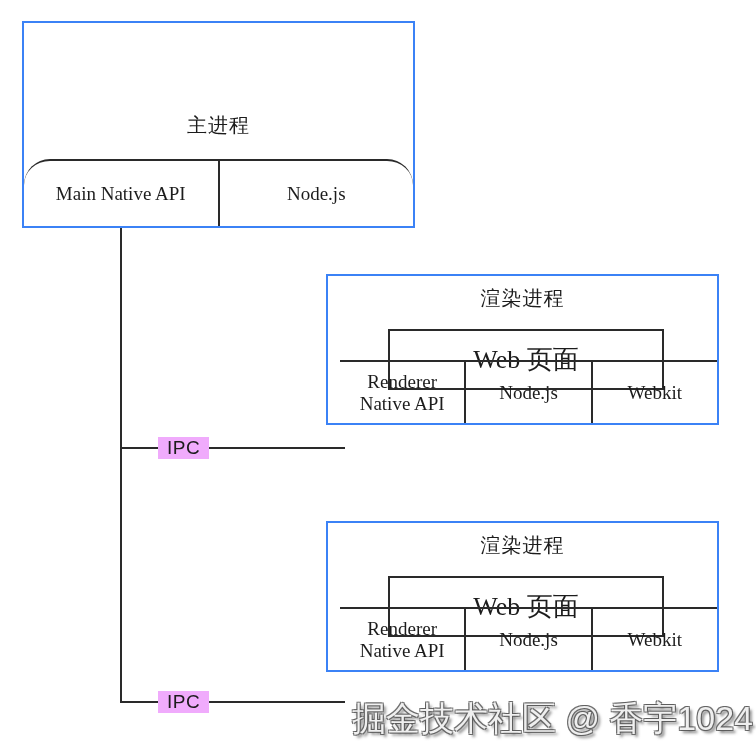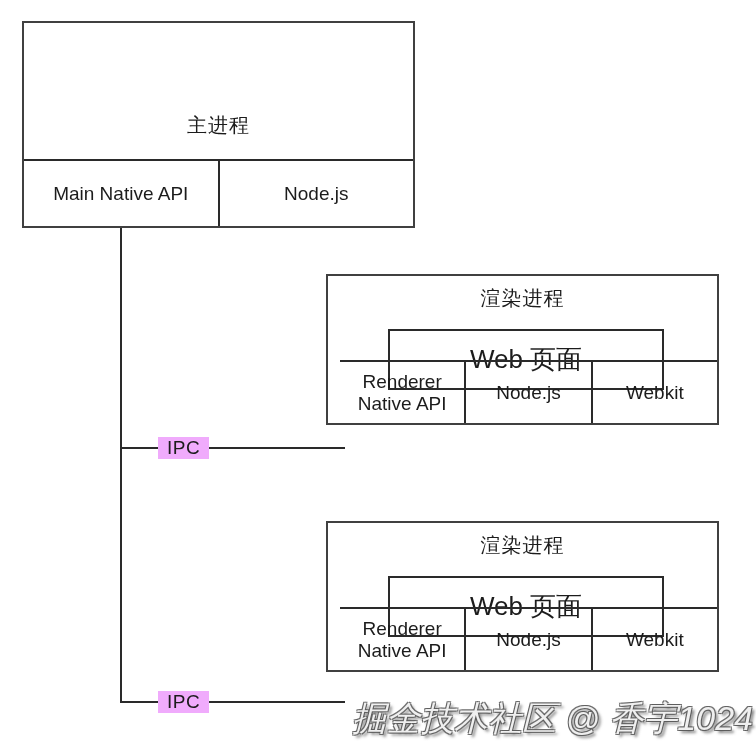--- a/index.html
+++ b/index.html
@@ -11,23 +11,24 @@
     position: relative;
     width: 756px;
     height: 748px;
     background: #ffffff;
     overflow: hidden;
     font-family: "Liberation Sans", "DejaVu Sans", sans-serif;
     color: #1c1c1c;
   }
   .box {
     position: absolute;
-    border: 2px solid #404040;
+    border: 2px solid #3b82f6;
     box-sizing: border-box;
     background: #ffffff;
+    font-family: Liberation Serif, serif;
   }
   
   .main-box { left: 22px; top: 21px; width: 393px; height: 207px; }
   .main-title {
     position: absolute;
     left: 0; right: 0; top: 0;
     height: 142px;
     display: flex;
     align-items: flex-end;
     justify-content: center;
@@ -35,21 +36,21 @@
     box-sizing: border-box;
     font-size: 20px;
     letter-spacing: 1px;
   }
   .box-row {
     position: absolute;
     left: 0; right: 0; bottom: 0;
     border-top: 2px solid #2a2a2a;
     display: flex;
   }
-  .main-box .box-row { height: 65px; }
+  .main-box .box-row { height: 65px; border-radius: 26px; }
   .cell {
     flex: 1;
     display: flex;
     align-items: center;
     justify-content: center;
     text-align: center;
     font-size: 19px;
     border-right: 2px solid #2a2a2a;
     box-sizing: border-box;
     line-height: 1.15;
@@ -117,21 +118,20 @@
     bottom: 6px;
     font-size: 34px;
     color: rgba(252, 252, 252, 0.92);
     white-space: nowrap;
     text-shadow:
       -1px -1px 0 rgba(90,90,90,0.85),
        1px -1px 0 rgba(90,90,90,0.85),
       -1px  1px 0 rgba(90,90,90,0.85),
        1px  1px 0 rgba(90,90,90,0.85),
        3px  3px 3px rgba(70,70,70,0.65);
-    font-style: italic;
   }
 </style>
 </head>
 <body>
 
 <div class="canvas">
 
   <div class="box main-box">
     <div class="main-title">主进程</div>
     <div class="box-row">

